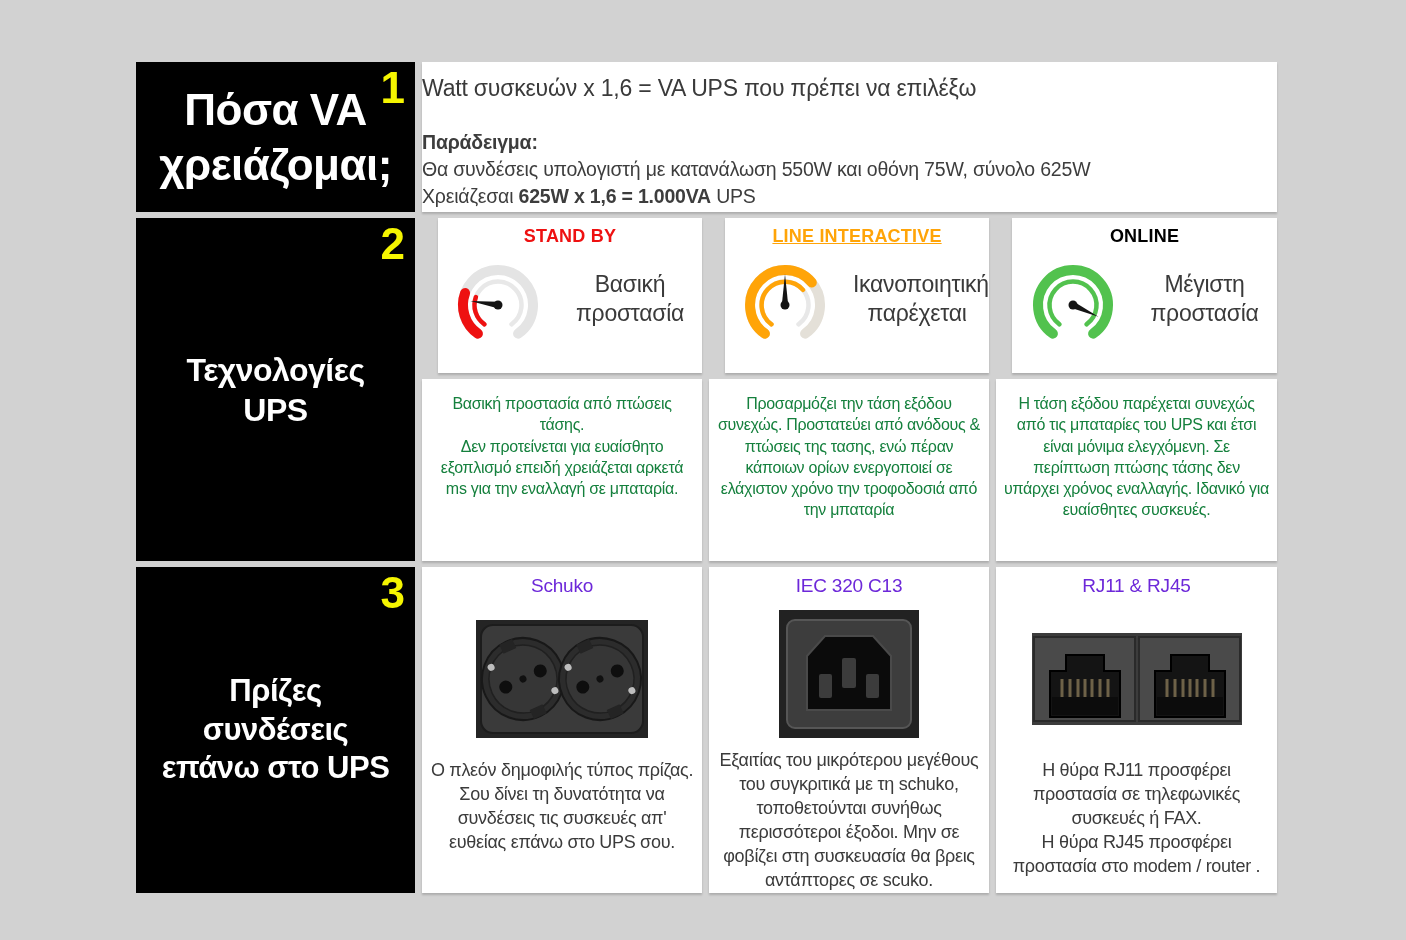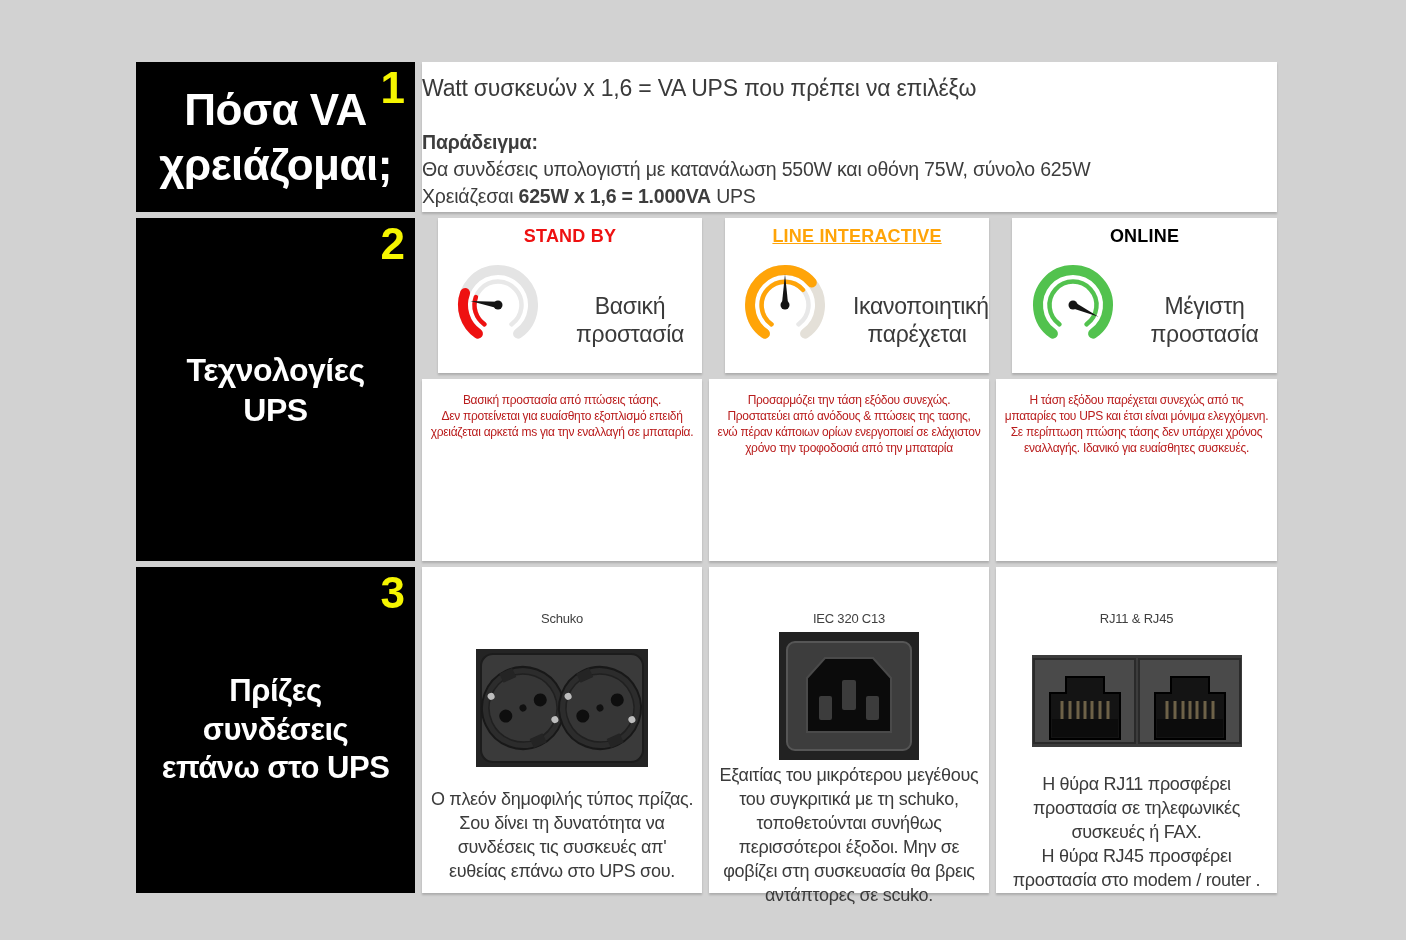--- a/index.html
+++ b/index.html
@@ -46,31 +46,31 @@
     padding-top:13px;
   }
   .formula{font-size:23px;color:#3a3a3a;letter-spacing:-0.2px;}
   .example{margin-top:27px;font-size:19.5px;line-height:1.38;letter-spacing:-0.2px;}
   .example .lbl{font-weight:bold;}
   .bold{font-weight:bold;}
 
   
   .gauge-cell{padding-top:8px;text-align:center;margin-left:16px;}
   .gauge-head{font-size:18px;font-weight:bold;letter-spacing:0.2px;}
-  .gauge-body{display:flex;align-items:flex-end;justify-content:center;margin-top:2px;gap:16px;}
+  .gauge-body{display:flex;align-items:center;justify-content:center;margin-top:2px;gap:16px;}
   .gauge-body svg{flex:0 0 auto;}
   .gauge-label{font-size:23px;color:#3a3a3a;width:128px;line-height:1.25;letter-spacing:-0.3px;}
 
   
   .desc-cell{padding:14px 8px 8px 8px;text-align:center;}
-  .desc{font-size:12px;line-height:1.33;white-space:pre-line;letter-spacing:-0.3px;color:#b91c1c;}
+  .desc{font-size:16px;line-height:1.33;white-space:pre-line;letter-spacing:-0.3px;color:#15803d;}
 
   
   .outlet-cell{padding-top:8px;text-align:center;display:flex;flex-direction:column;align-items:center;}
-  .outlet-title{font-size:13px;color:#404040;letter-spacing:-0.2px;margin-top:36px;}
+  .outlet-title{font-size:19px;color:#6d28d9;letter-spacing:-0.2px;}
   .outlet-imgbox{height:152px;display:flex;align-items:center;justify-content:center;margin-top:6px;}
   .outlet-desc{font-size:18px;line-height:1.33;white-space:pre-line;letter-spacing:-0.3px;color:#3b3b3b;padding:0 6px;margin-top:4px;}
 </style>
 </head>
 <body>
 
 <div class="grid">
 
   <div class="black t1">
     <div class="num" style="color: rgb(245, 245, 0);">1</div>

